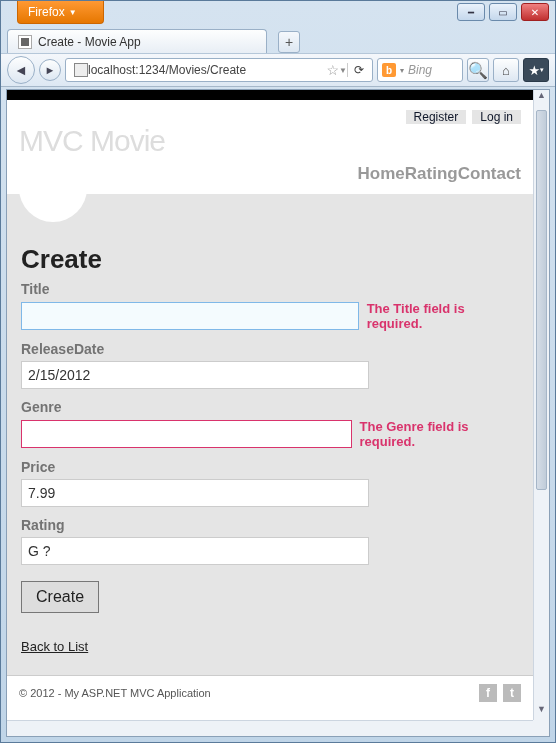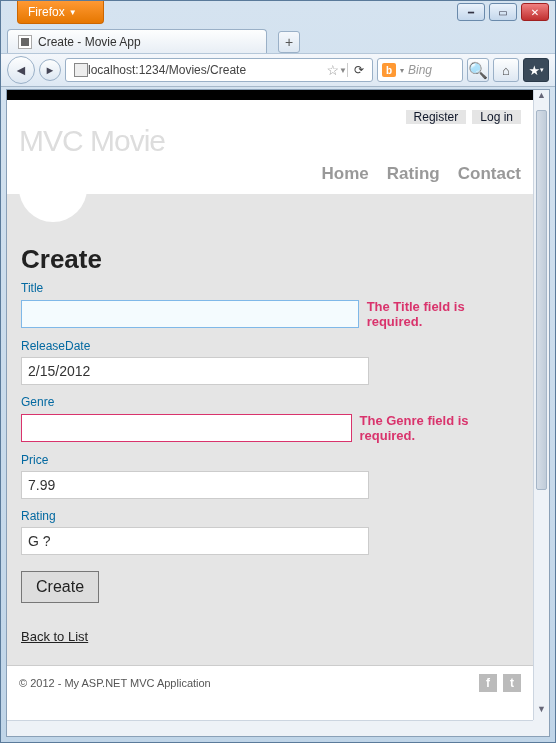--- a/index.html
+++ b/index.html
@@ -238,21 +238,20 @@
 }
 .logo {
   font-size: 30px;
   color: #ddd;
   font-weight: 400;
   letter-spacing: -1px;
 }
 .nav-links {
   align-self: flex-end;
   display: flex;
-  gap: 18px;
   padding: 6px 0 10px 0;
 }
 .nav-links a {
   color: #999;
   font-size: 17px;
   font-weight: 600;
   text-decoration: none;
 }
 .halfcircle {
   position: absolute;
@@ -267,23 +266,23 @@
   padding: 50px 14px 20px 14px;
 }
 .main h2 {
   font-size: 26px;
   color: #222;
   font-weight: 700;
   margin-bottom: 6px;
 }
 .field-row { margin-bottom: 10px; }
 .field-label {
-  font-size: 12px;
-  color: #0369a1;
-  font-weight: 400;
+  font-size: 14px;
+  color: #737373;
+  font-weight: 700;
   margin-bottom: 4px;
 }
 .field-body {
   display: flex;
   align-items: center;
   gap: 8px;
 }
 .text-input {
   width: 348px;
   height: 28px;

